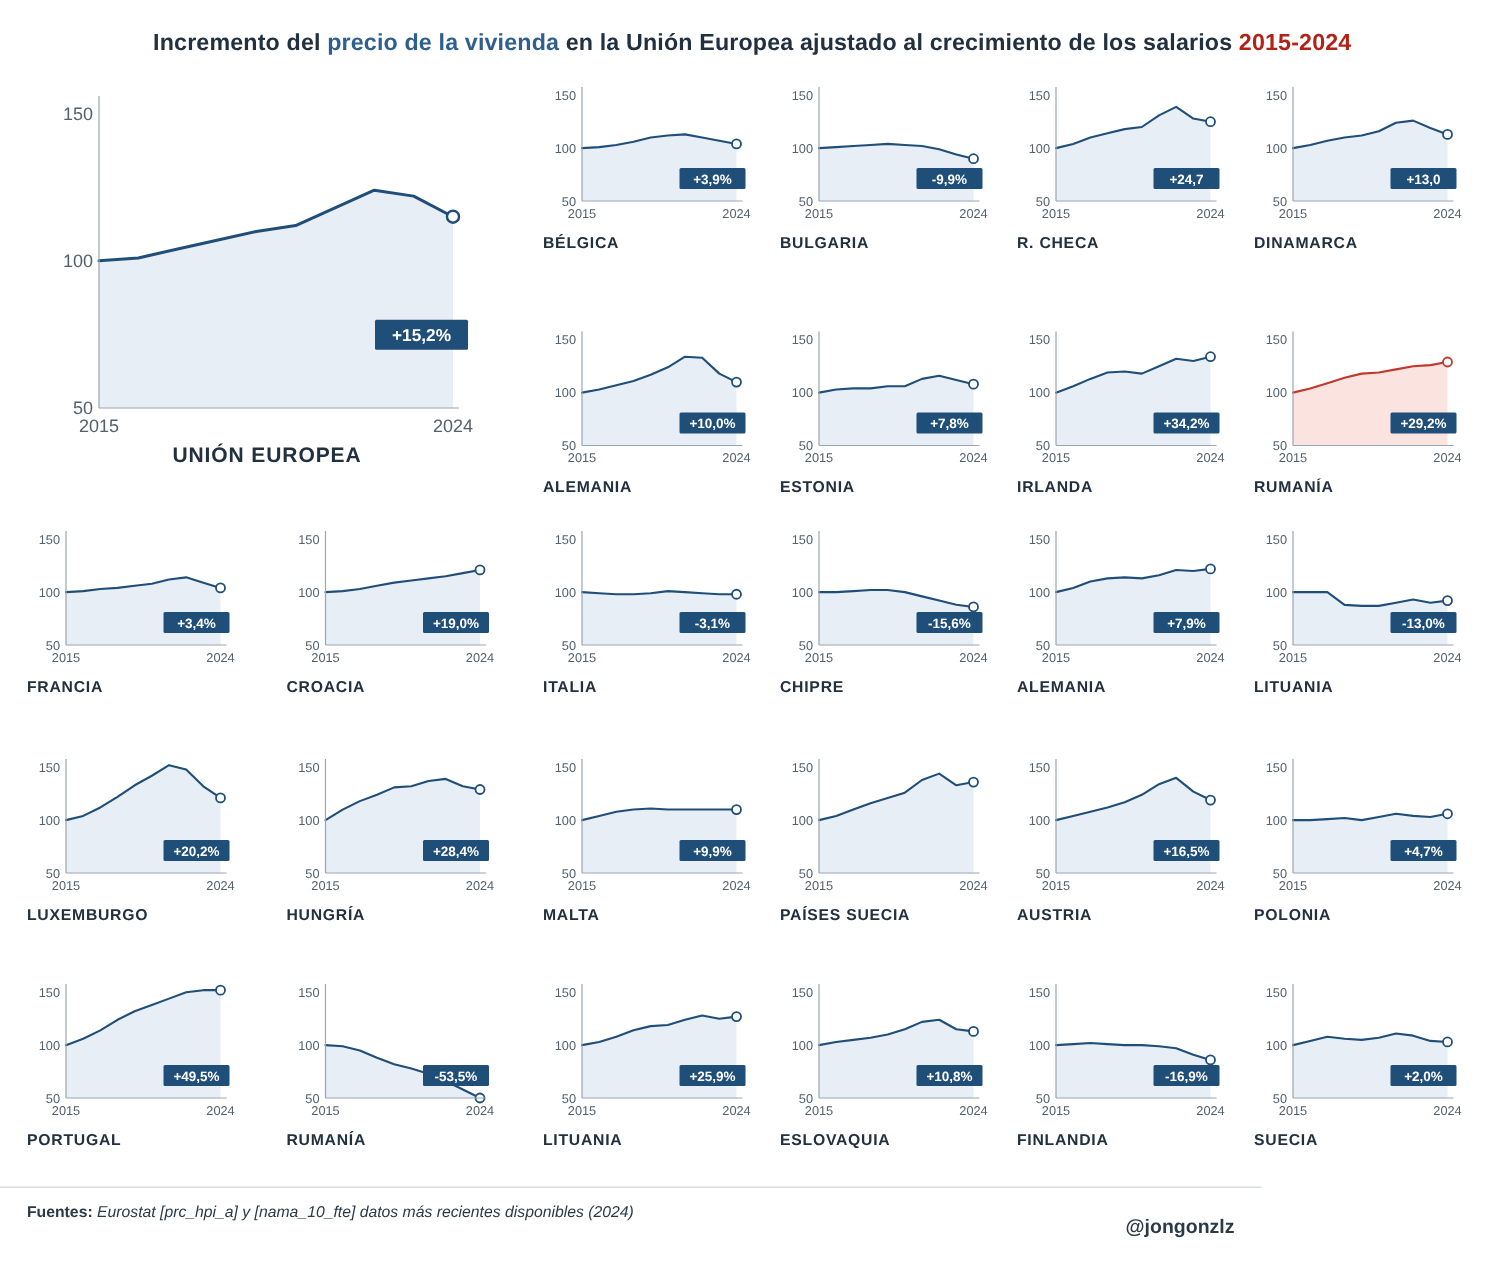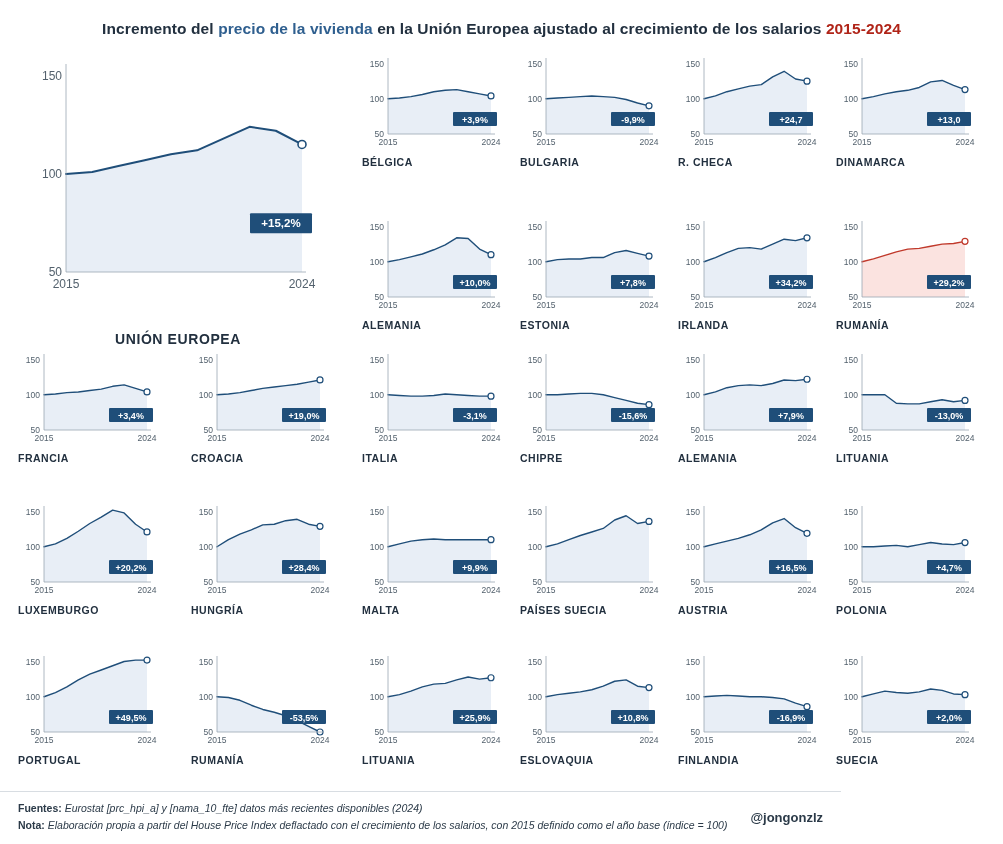--- a/index.html
+++ b/index.html
@@ -18,21 +18,21 @@
     color:#22303f;
     letter-spacing:0.1px;
   }
   .title .blue{color:#2f5f8f;}
   .title .red{color:#b02418;}
 
   
   .eu-panel{position:absolute;left:18px;top:52px;width:320px;height:270px;}
   .eu-caption{
     position:absolute;left:18px;top:295px;width:320px;text-align:center;
-    font-size:14px;font-weight:bold;letter-spacing:.6px;color:#22303f;margin-top:36px;
+    font-size:14px;font-weight:bold;letter-spacing:.6px;color:#22303f;
   }
 
   
   .panel{position:absolute;width:145px;height:125px;}
   .panel .plot{position:absolute;left:0;top:0;width:145px;height:105px;}
   .panel .cap{
     position:absolute;left:0;top:104px;width:145px;
     font-size:10.5px;font-weight:bold;letter-spacing:.5px;color:#22303f;
     white-space:nowrap;overflow:hidden;
   }
@@ -575,17 +575,14 @@
         </svg>
       </div>
       <div class="cap">SUECIA</div>
     </div>
   </div>
 
 <div class="footer">
   <div class="line f1">
     <b>Fuentes:</b><span> Eurostat [prc_hpi_a] y [nama_10_fte] datos más recientes disponibles (2024)</span>
   </div>
-  <div class="line f2">
-    <b>Nota:</b><span> Elaboración propia a partir del House Price Index deflactado con el crecimiento de los salarios, con 2015 definido como el año base (índice = 100)</span>
-  </div>
   <div class="handle">@jongonzlz</div>
 </div>
 
 </body></html>

